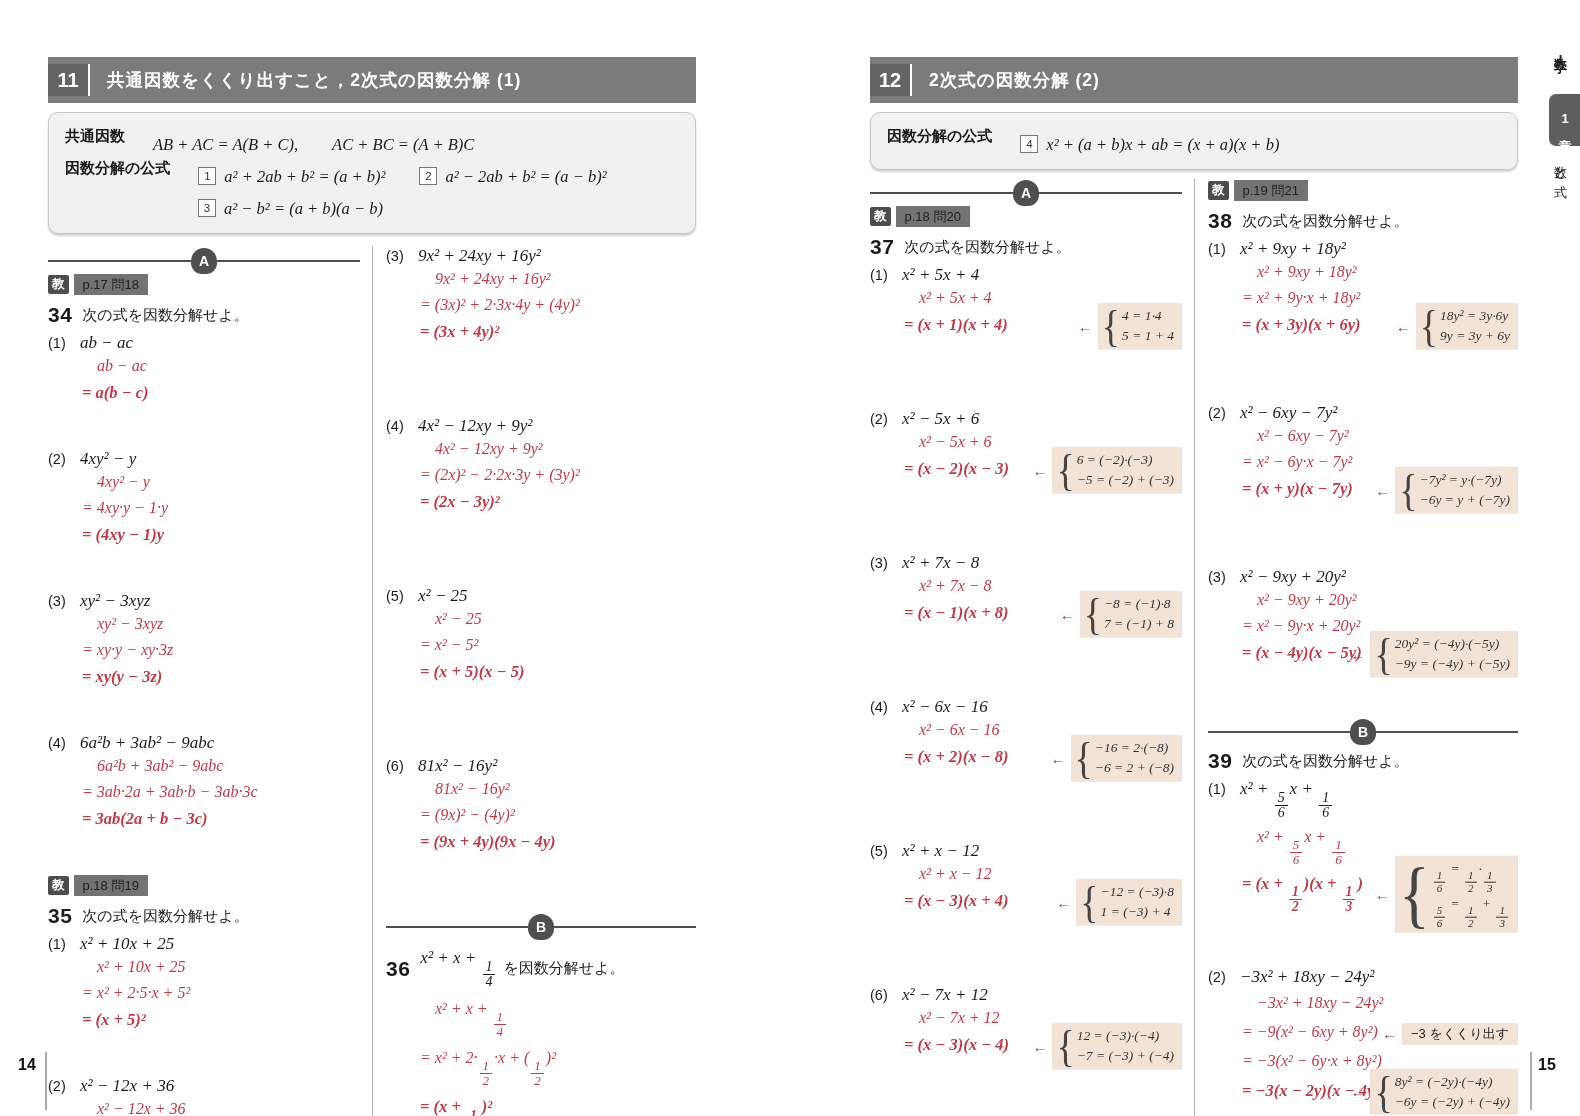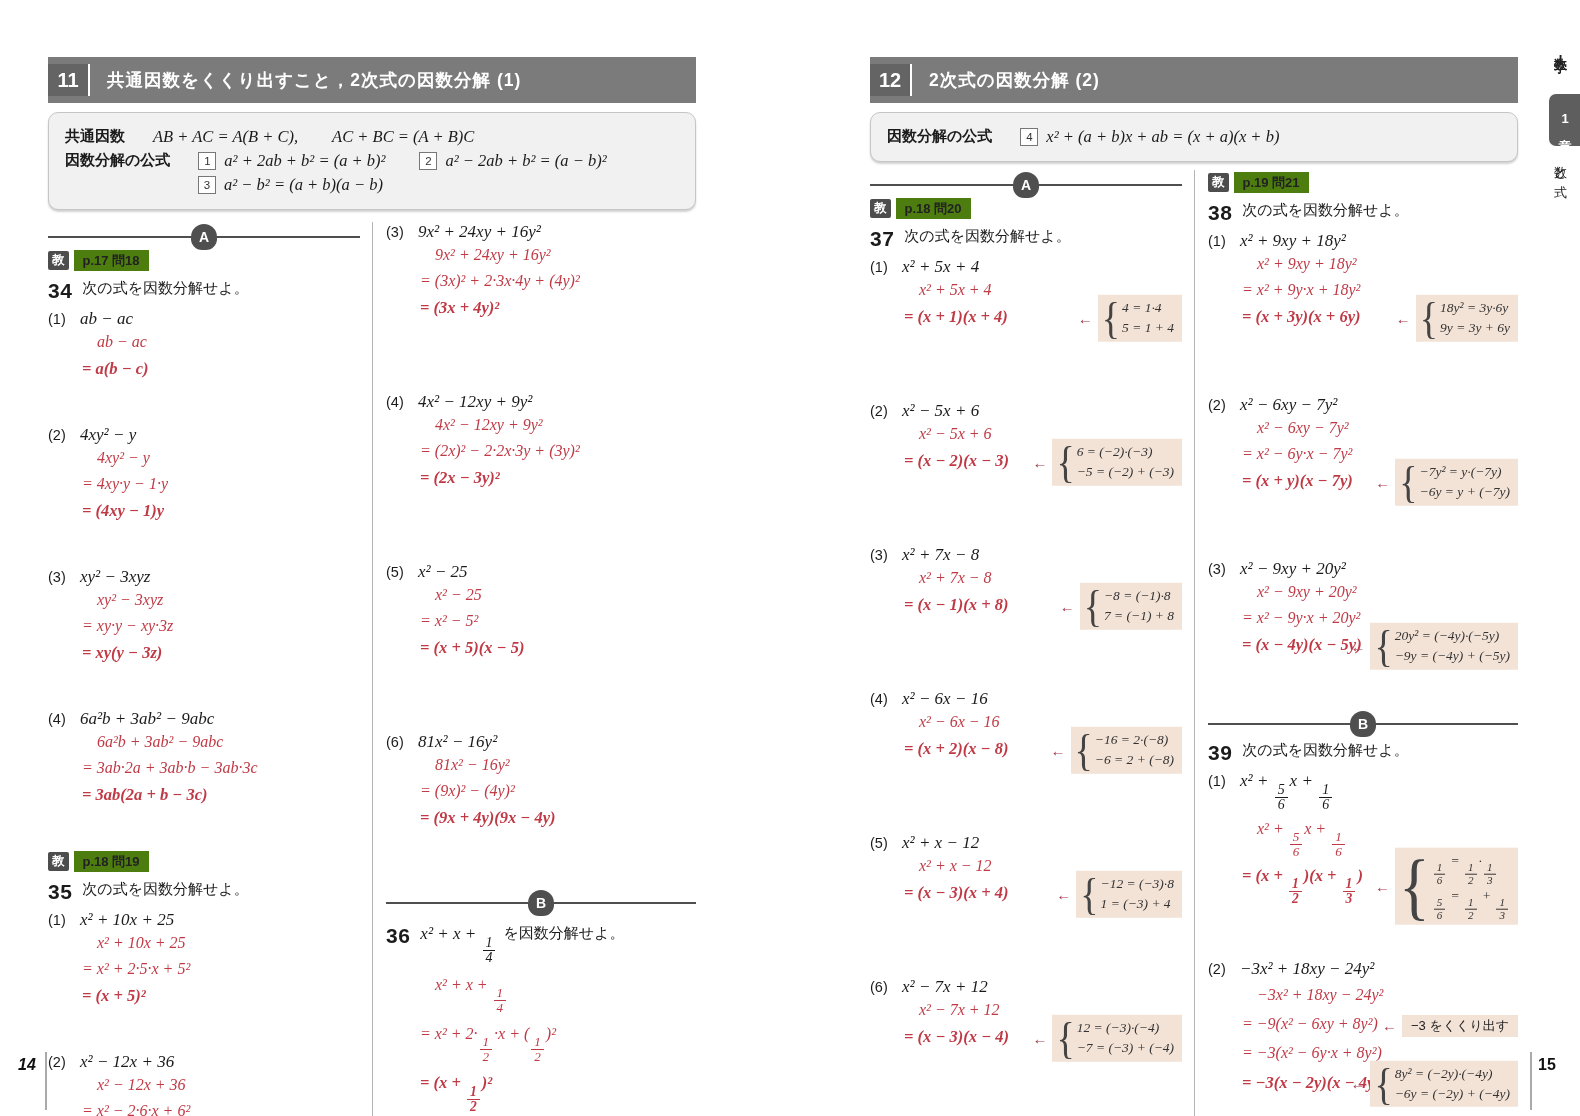--- a/index.html
+++ b/index.html
@@ -15,45 +15,45 @@
           display:flex;align-items:center;justify-content:center;font-size:20px;font-weight:bold;}
   .sectitle{padding-left:17px;font-size:17.5px;font-weight:bold;letter-spacing:1px;white-space:nowrap;}
 
   
   .formulabox{margin-top:9px;background:#f1f1f1;border:1px solid #c6c6c6;border-radius:10px;
               padding:10px 16px;box-shadow:0 2px 2px rgba(0,0,0,0.18);}
   .frow{display:flex;align-items:flex-start;margin:4px 0;}
   .flabel{font-weight:bold;font-size:15px;margin-right:28px;white-space:nowrap;}
   .frow.indent .flabel{min-width:105px;}
   .fitems{display:flex;gap:34px;flex-wrap:wrap;}
-  .fitem{display:flex;align-items:center;gap:8px;}
+  .fitem{display:flex;gap:8px;margin-top:8px;}
   .fnum{width:16px;height:16px;border:1px solid #777;background:#fff;color:#333;font-size:11.5px;
         display:flex;align-items:center;justify-content:center;font-style:normal;}
   .fnum:empty{display:none;}
   .math{font-family:"Liberation Serif",serif;font-style:italic;}
   .fmath{font-size:16.5px;white-space:nowrap;}
 
   
   .cols{display:flex;align-items:stretch;margin-top:12px;}
   .cA{width:312px;flex:0 0 312px;}
   .cB{flex:1;border-left:1px solid #b5b5b5;margin-left:12px;padding-left:13px;min-height:852px;}
 
   
   .divider{position:relative;border-top:2.5px solid #4f4f4f;margin:14px 0 10px 0;}
   .divcircle{position:absolute;left:50%;top:-14px;margin-left:-13px;width:26px;height:26px;
              border-radius:50% 50% 42% 42%;background:#4f4f4f;color:#fff;font-weight:bold;font-size:14px;
              display:flex;align-items:center;justify-content:center;}
 
   
   .badge-row{display:flex;align-items:center;margin:12px 0 8px 0;}
   .kyo{background:#4d4d4d;color:#fff;font-size:12.5px;font-weight:bold;padding:1px 4px;border-radius:2px;}
-  .refbox{background:#4d7c0f;color:#222;font-size:13px;padding:1.5px 9px;margin-left:5px;font-weight:bold;}
+  .refbox{background:#737373;color:#222;font-size:13px;padding:1.5px 9px;margin-left:5px;}
 
   
-  .phead{display:flex;align-items:flex-start;margin:2px 0 6px 0;}
+  .phead{display:flex;align-items:center;margin:2px 0 6px 0;}
   .pnum{font-size:21px;font-weight:bold;margin-right:10px;letter-spacing:0.5px;}
   .pstmt{font-size:15px;}
   .stmt-math{font-size:17px;margin-right:6px;}
   .pexpr{display:flex;align-items:baseline;margin-bottom:3px;}
   .plabel{flex:0 0 32px;font-size:14.5px;font-style:normal;}
   .bmath{font-size:17px;white-space:nowrap;}
   .plines{}
   .sline{position:relative;padding-left:34px;margin:4px 0;min-height:22px;
          font-size:16px;color:#c03a46;}
   .sline .math{white-space:nowrap;}
@@ -89,21 +89,21 @@
   
   .vtext{writing-mode:vertical-rl;text-orientation:upright;letter-spacing:2px;}
   .side-subject{position:absolute;left:1551px;top:48px;font-size:13px;font-weight:bold;color:#222;}
   .side-tab{position:absolute;left:1549px;top:94px;width:31px;height:52px;background:#5e5e5e;color:#fff;
             border-radius:7px 0 0 7px;display:flex;align-items:center;justify-content:center;
             font-size:13px;font-weight:bold;}
   .side-chapter{position:absolute;left:1551px;top:156px;font-size:13px;color:#222;}
 
   
   .pageno{position:absolute;font-size:16px;font-weight:bold;color:#111;}
-  .pageno.pl{left:18px;top:1056px;font-style:italic;}
+  .pageno.pl{left:18px;top:1056px;}
   .pageno.pr{left:1538px;top:1056px;}
   .foot-rule{position:absolute;top:1052px;width:1.5px;height:58px;background:#aaa;}
   .foot-rule.fl{left:45px;}
   .foot-rule.fr{left:1530px;}
 </style>
 </head>
 <body>
 
 <div class="sheet">
 

